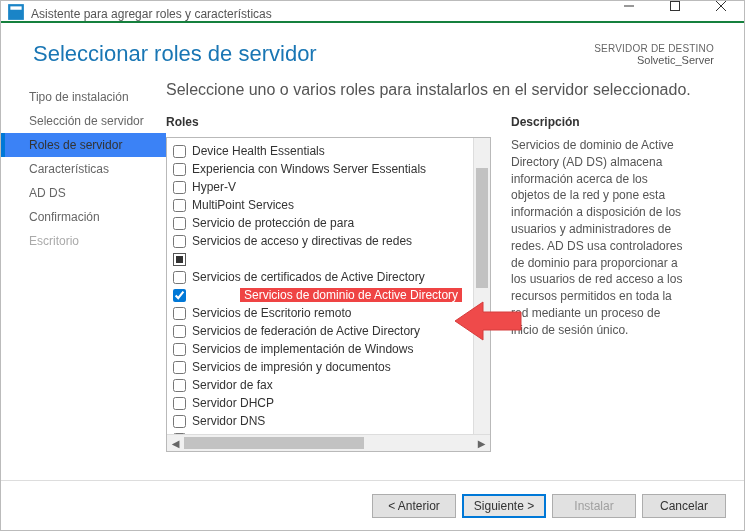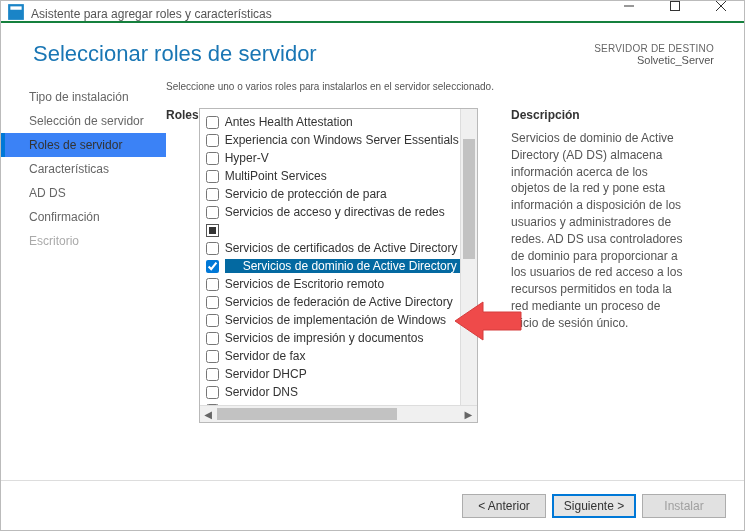--- a/index.html
+++ b/index.html
@@ -21,31 +21,31 @@
     
     .main { flex:1; display:flex; padding: 0 20px 0 0; overflow:hidden;}
     
     .sidebar { width: 165px; padding: 10px 0 0 0; }
     .sideitem { padding: 5px 8px 5px 28px; font-size: 12px; color: #666; position:relative; cursor:default;}
     .sideitem.active { background:#3b82f6; color:#333; }
     .sideitem.active::before { content:""; position:absolute; left:0; top:0; bottom:0; width:4px; background:#0078d7; }
     .sideitem.disabled { color:#aaa; }
     
     .content { flex:1; display:flex; flex-direction:column; padding-top:6px; }
-    .intro { font-size: 10px; margin-bottom: 16px; color:#555; }
+    .intro { font-size: 16px; margin-bottom: 16px; color:#555; }
     .cols { flex:1; display:flex; gap: 20px; overflow:hidden;}
-    .roles-col { display:flex; flex-direction:row; flex: 0 0 325px; }
+    .roles-col { display:flex; flex-direction:column; flex: 0 0 325px; }
     .col-title { font-weight:600; font-size:12px; margin-bottom:8px; color:#333; }
     .roles-box { border:1px solid #b9b9b9; height: 315px; display:flex; flex-direction:column; position:relative;}
     .roles-list { flex:1; padding: 4px 2px 4px 6px; overflow:hidden; font-size:12px; }
     .role { display:flex; align-items:center; height:18px; white-space:nowrap; overflow:hidden; }
     .role input[type=checkbox]{ margin-right:6px; width:13px; height:13px; accent-color:#0078d7;}
     .role.indet input[type=checkbox]{ appearance:none; width:13px;height:13px;border:1px solid #555; background:#fff; position:relative;}
     .role.indet input[type=checkbox]::after{content:"";position:absolute;top:2px;left:2px;right:2px;bottom:2px;background:#333;}
-    .role.selected .role-label { background:#0369a1; color:#fff; padding: 0 18px; }
+    .role.selected .role-label { background:#ef4444; color:#fff; padding: 0 4px; margin-left: 48px; }
     .roles-vscroll { position:absolute; right:0; top:0; bottom:17px; width:17px; background:#f0f0f0; border-left:1px solid #ddd;}
     .vthumb { position:absolute; left:2px; right:2px; top:30px; height:120px; background:#c2c2c2; }
     .roles-hscroll { height:17px; background:#f0f0f0; border-top:1px solid #ddd; display:flex;}
     .harrow { width:17px; display:flex; align-items:center; justify-content:center; color:#666; font-size:10px;}
     .htrack { flex:1; position:relative; }
     .hthumb { position:absolute; top:2px; bottom:2px; left:0; width:180px; background:#c2c2c2; }
     .desc-col { flex:1; max-width: 175px; }
     .desc-text { font-size:12px; color:#555; line-height:1.4; }
     
     .arrow { position:absolute; left: 455px; top: 296px; pointer-events:none; }
@@ -108,21 +108,21 @@
 
     <div class="content">
       <div class="intro">Seleccione uno o varios roles para instalarlos en el servidor seleccionado.</div>
       <div class="cols">
         <div class="roles-col">
           <div class="col-title">Roles</div>
           <div class="roles-box">
             <div class="roles-list" id="roles-list">
                 <div class="role">
                   <input type="checkbox" style="">
-                  <span class="role-label">Antes Health Attestation</span>
+                  <span class="role-label">Device Health Essentials</span>
                 </div>
                 <div class="role">
                   <input type="checkbox" style="">
                   <span class="role-label">Experiencia con Windows Server Essentials</span>
                 </div>
                 <div class="role">
                   <input type="checkbox" style="">
                   <span class="role-label">Hyper-V</span>
                 </div>
                 <div class="role">
@@ -198,20 +198,21 @@
           <div class="desc-text">Servicios de dominio de Active Directory (AD DS) almacena información acerca de los objetos de la red y pone esta información a disposición de los usuarios y administradores de redes. AD DS usa controladores de dominio para proporcionar a los usuarios de red acceso a los recursos permitidos en toda la red mediante un proceso de inicio de sesión único.</div>
         </div>
       </div>
     </div>
   </div>
 
   <div class="footer">
     <div class="btn">&lt; Anterior</div>
     <div class="btn primary">Siguiente &gt;</div>
     <div class="btn disabled">Instalar</div>
+    <div class="btn">Cancelar</div>
   </div>
 </div>
 
 <div class="arrow">
   <svg width="70" height="50" viewBox="0 0 70 50">
     <polygon points="0,25 28,6 28,16 66,16 66,34 28,34 28,44" fill="#ef4a4a" stroke="#d53d3d" stroke-width="1"></polygon>
   </svg>
 </div>
 
 </body></html>

